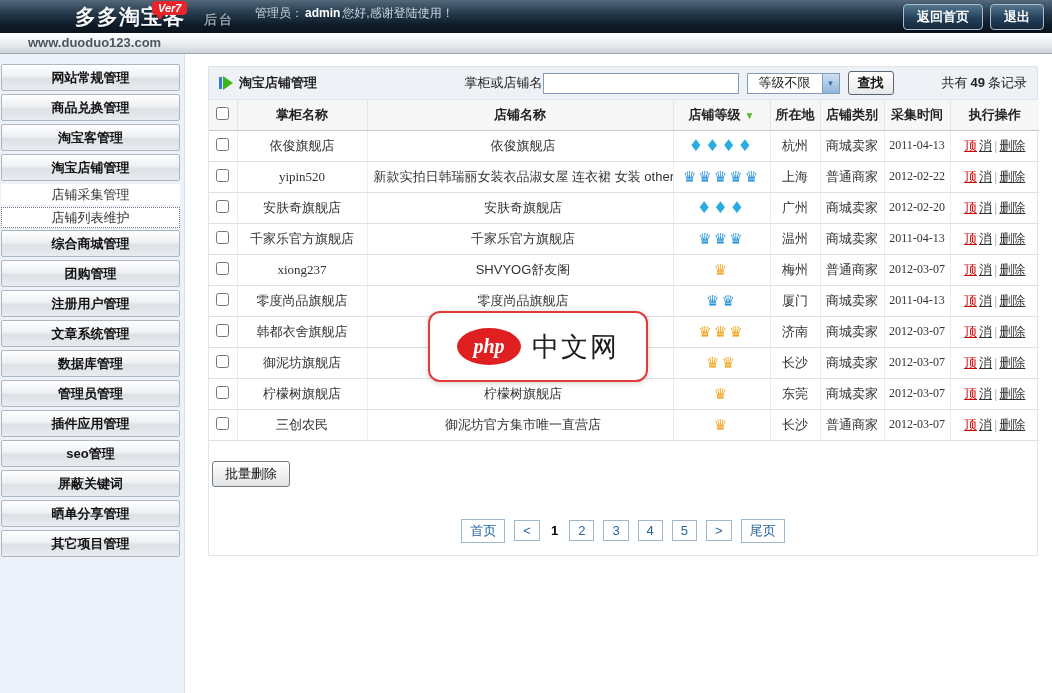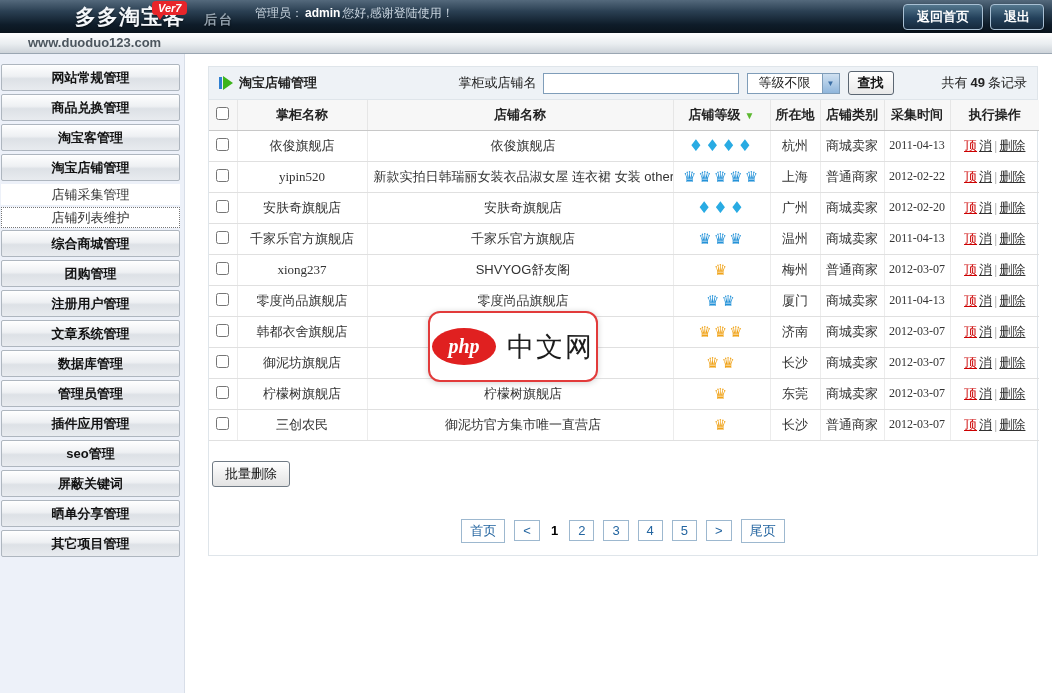--- a/index.html
+++ b/index.html
@@ -44,21 +44,21 @@
   .panel { position:absolute; left:208px; top:12px; width:830px; height:490px; background:#fff;
     border:1px solid #dfe5ea; }
   .toolbar { height:33px; background:#eef2f6; border-bottom:1px solid #dfe5ea; display:flex;
     align-items:center; padding:0 10px; font-size:13px; color:#222; }
   .step-icon { display:inline-flex; align-items:center; margin-right:6px; }
   .step-icon .bar { width:3px; height:12px; background:#2f7fd1; margin-right:1px; }
   .step-icon .tri { width:0; height:0; border-left:10px solid #3db41c; border-top:7px solid transparent;
     border-bottom:7px solid transparent; }
   .panel-title { font-weight:bold; }
   .tb-spacer { flex:1; }
-  .search-label { margin-right:6px; }
+  .search-label { }
   .search-input { width:196px; height:21px; border:1px solid #7f9db9; background:#fff; font-size:13px;
     padding:0 4px; }
   .select { display:flex; align-items:center; height:21px; border:1px solid #7f9db9; background:#fff;
     margin-left:8px; cursor:pointer; }
   .select .sel-val { padding:0 11px; font-size:13px; }
   .select .sel-btn { width:17px; height:100%; border-left:1px solid #7f9db9; color:#fff; font-size:8px;
     display:flex; align-items:center; justify-content:center;
     background:linear-gradient(180deg,#cfe0f0 0%,#8fb6dc 100%); color:#3a6ea5; }
   .find-btn { margin-left:8px; padding:2px 9px; font-size:13px; font-weight:bold; color:#111;
     background:linear-gradient(180deg,#ffffff 0%,#e8e8e8 100%); border:1px solid #5b6672;
@@ -89,21 +89,21 @@
   .batch-btn { margin:20px 0 0 3px; padding:3px 12px; font-size:13px; color:#111;
     background:linear-gradient(180deg,#ffffff 0%,#e3e3e3 100%); border:1px solid #707a84;
     border-radius:3px; cursor:pointer; }
 
   .pagination { margin-top:32px; display:flex; justify-content:center; align-items:center; gap:9px;
     font-size:13px; }
   .pg-link { border:1px solid #9db8cf; color:#2465a0; background:#fff; padding:2px 8px; cursor:pointer; }
   .pg-current { color:#000; font-weight:bold; padding:2px 2px; }
 
   
-  .watermark { position:absolute; left:428px; top:311px; width:170px; height:71px; background:#fff;
+  .watermark { position:absolute; left:428px; top:311px; width:220px; height:71px; background:#fff;
     border:2px solid #e23b3b; border-radius:12px; display:flex; align-items:center; justify-content:center;
     gap:11px; box-shadow:0 1px 6px rgba(0,0,0,.18); z-index:5; }
   .wm-ellipse { width:64px; height:37px; background:#e02020; border-radius:50%; display:flex;
     align-items:center; justify-content:center; color:#fff; font-size:20px; font-weight:bold;
     font-style:italic; font-family:"Liberation Serif",serif; }
   .wm-text { font-size:27px; color:#1c1c1c; letter-spacing:2px; }
 </style>
 </head>
 <body>
 

